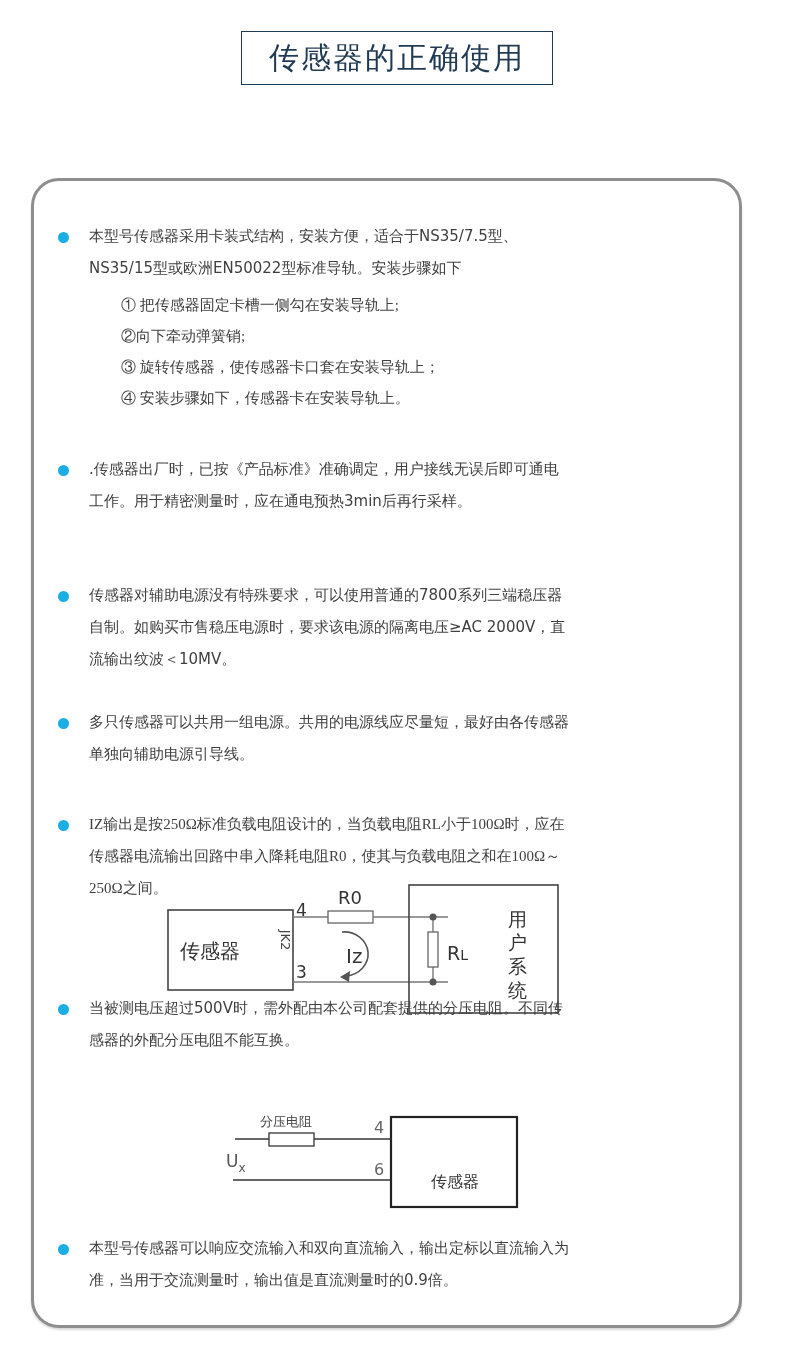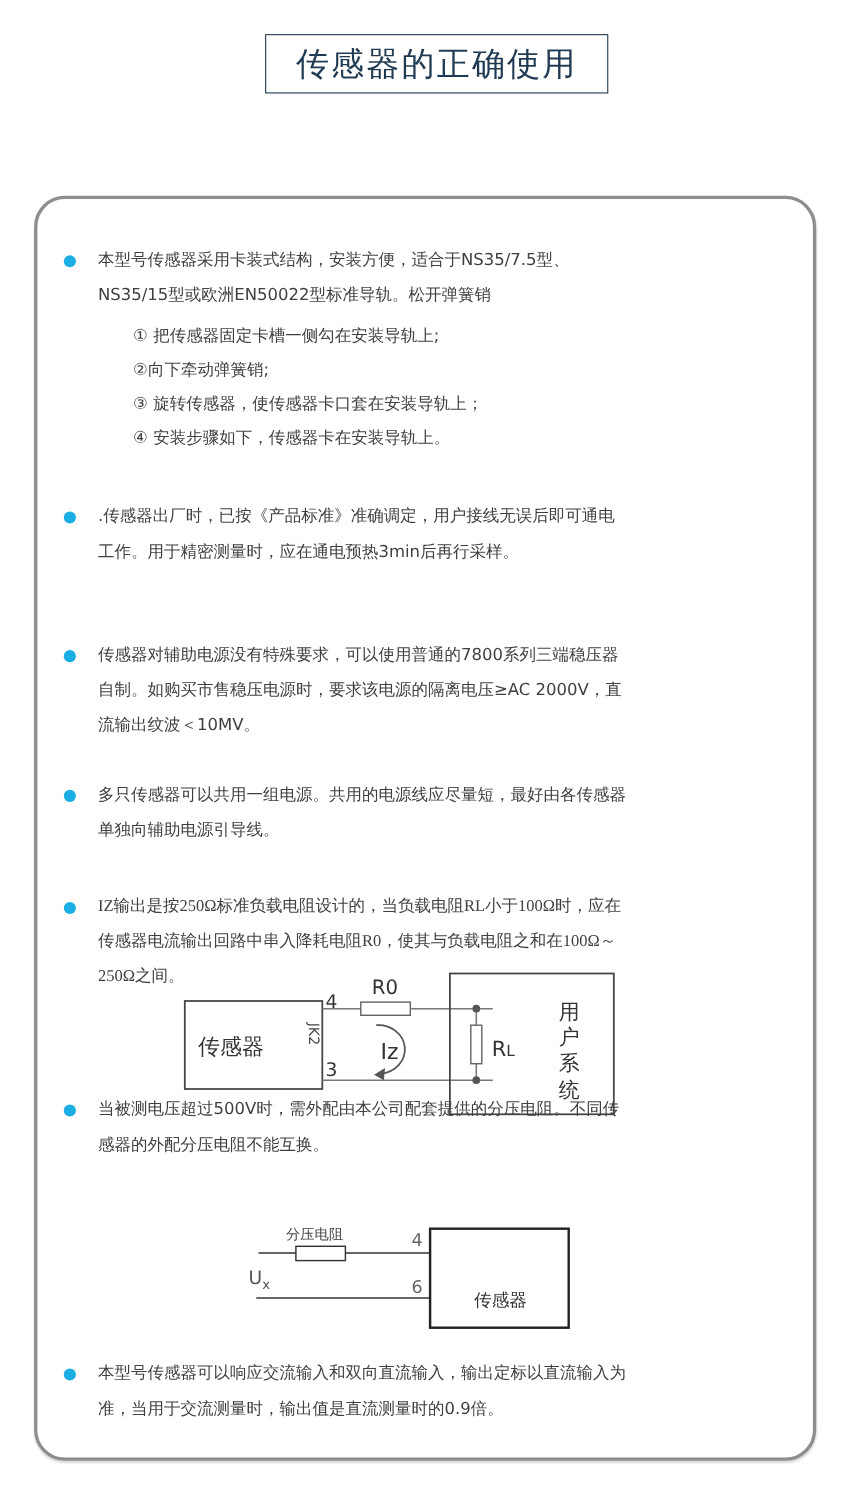--- a/index.html
+++ b/index.html
@@ -12,39 +12,39 @@
   .title-text { font-size: 30px; color: #1f3a52; letter-spacing: 2px; font-weight: 300; }
 
   .card { position: absolute; left: 31px; top: 178px; width: 711px; height: 1150px;
           border: 3px solid #8e8e8e; border-radius: 28px; box-sizing: border-box;
           background: #fff; box-shadow: 0 2px 2px rgba(0,0,0,0.15); }
 
   .item { position: absolute; left: 58px; width: 680px; font-size: 15px; line-height: 32px; color: #3f3f3f; }
   .bullet { position: absolute; left: 0; top: 12px; width: 11px; height: 11px; border-radius: 50%; }
   .para { margin-left: 31px; }
   .steps { margin-left: 63px; margin-top: 0px; }
-  .step { line-height: 31px; }
+  .step { line-height: 31px; font-family: Liberation Serif, serif; }
 
   .svgbox { position: absolute; }
   .svgbox text { font-family: "DejaVu Sans", "Liberation Sans", sans-serif; }
 </style>
 </head>
 <body>
 
 <div class="title-box">
   <span class="title-text">传感器的正确使用</span>
 </div>
 
 <div class="card"></div>
 
 <div class="item" style="top:220px;">
   <span class="bullet" style="background:#1aaee5;"></span>
   <div class="para">
     <div>本型号传感器采用卡装式结构，安装方便，适合于NS35/7.5型、</div>
-    <div>NS35/15型或欧洲EN50022型标准导轨。松开弹簧销</div>
+    <div>NS35/15型或欧洲EN50022型标准导轨。安装步骤如下</div>
   </div>
   <div class="steps" style="margin-left:63px; margin-top:6px;">
     <div class="step">① 把传感器固定卡槽一侧勾在安装导轨上;</div>
     <div class="step">②向下牵动弹簧销;</div>
     <div class="step">③ 旋转传感器，使传感器卡口套在安装导轨上；</div>
     <div class="step">④  安装步骤如下，传感器卡在安装导轨上。</div>
   </div>
 </div>
 
 <div class="item" style="top:453px;">

